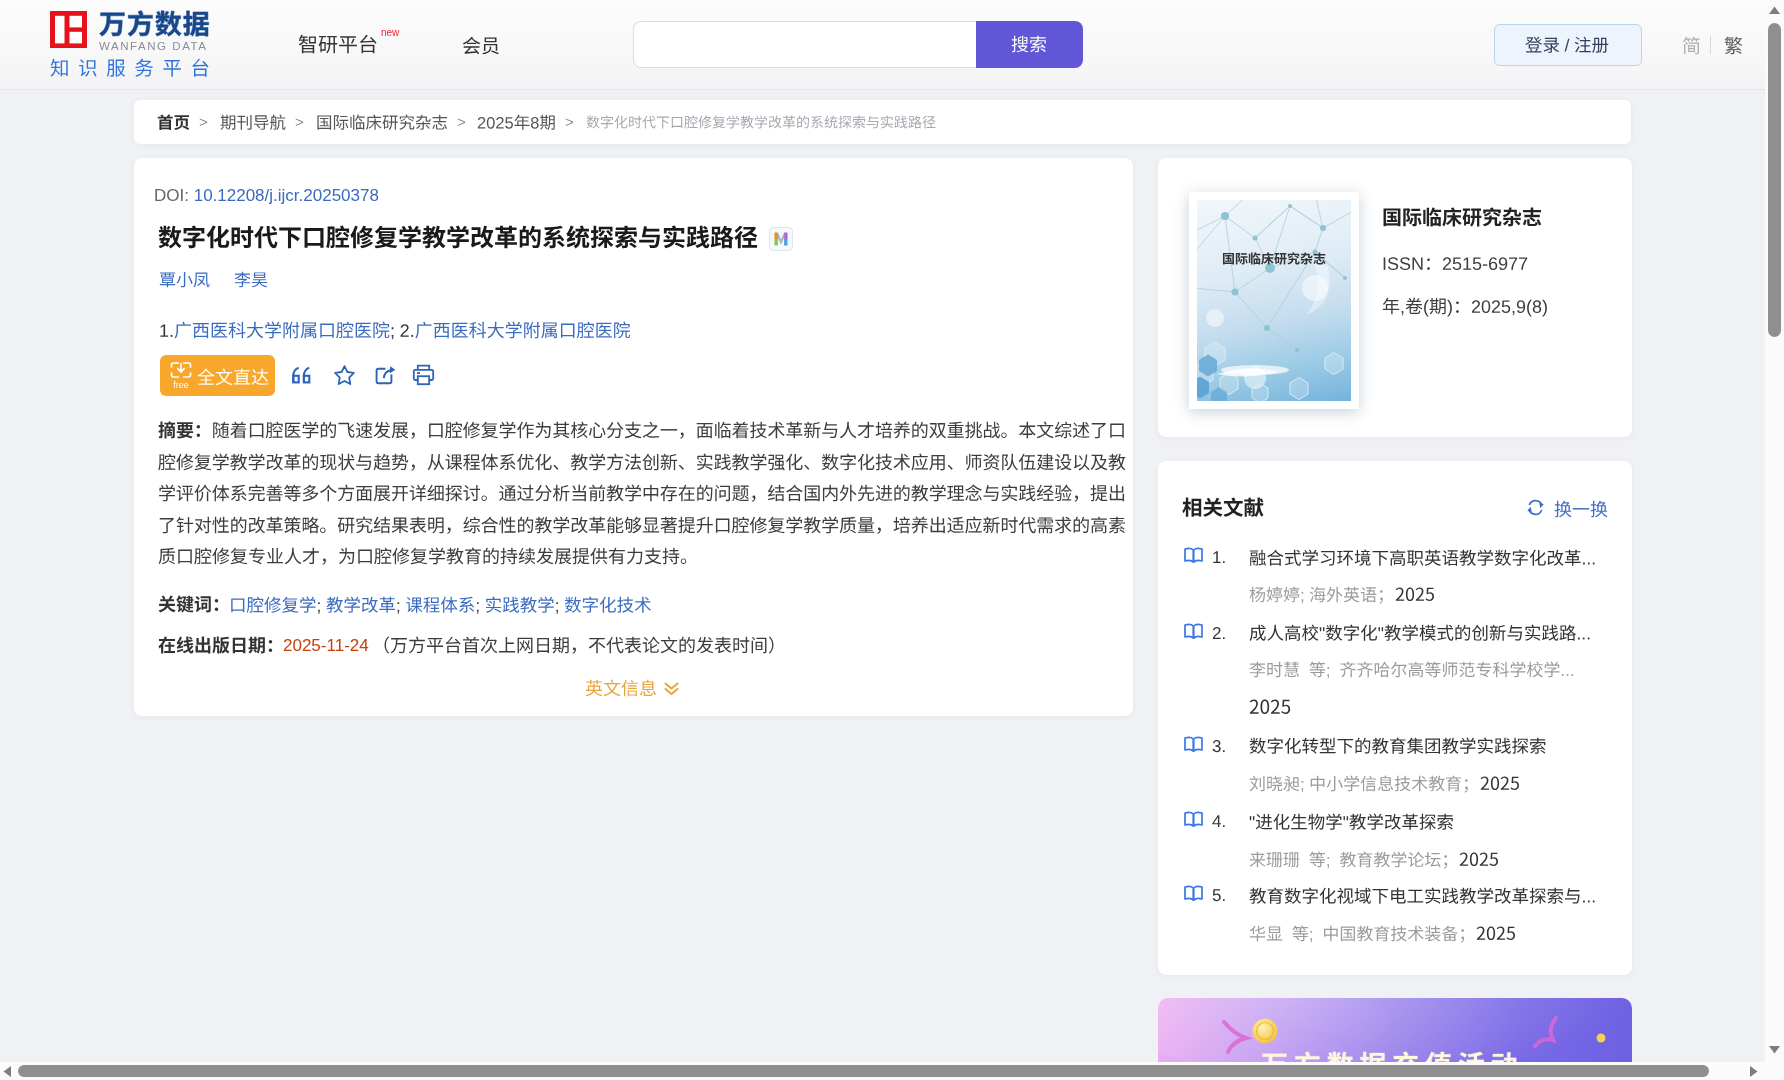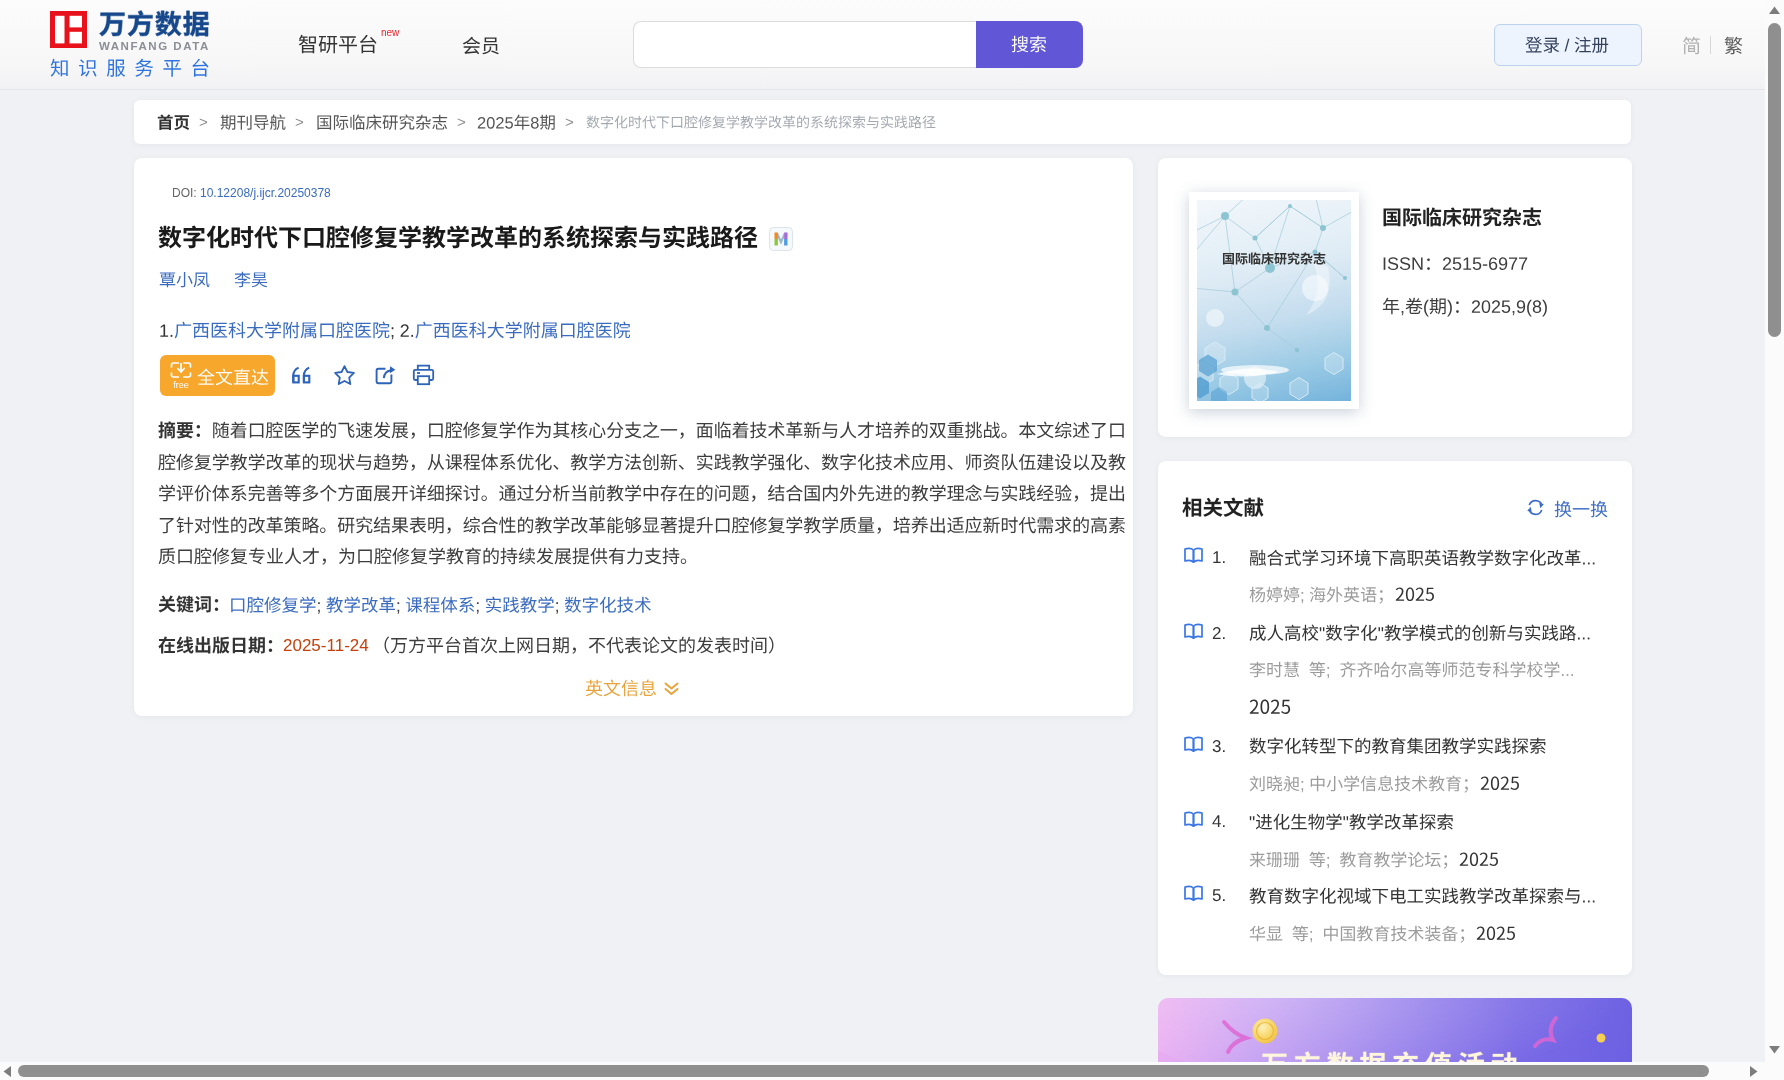--- a/index.html
+++ b/index.html
@@ -336,21 +336,21 @@
     <rect x="19.5" y="20.8" width="12.5" height="11.6" fill="#fff"></rect>
   </svg>
 <svg class="t" style="left:99.0px;top:10.2px" width="111.6" height="27" viewBox="0 -880 4133 1000">
     <g fill="#17488c" stroke="#17488c" stroke-width="18" stroke-linejoin="round">
       <use href="#ga" x="0"></use>
       <use href="#gb" x="1033"></use>
       <use href="#gc" x="2067"></use>
       <use href="#gd" x="3100"></use>
     </g>
   </svg>
-<div style="position:absolute;left:99px;top:39.5px;font-weight:bold;font-size:11.5px;letter-spacing:1.55px;color:#8b8e94">WANFANG DATA</div>
+<div style="position:absolute;left:99px;top:39.5px;font-weight:normal;font-size:11.5px;letter-spacing:1.55px;color:#8b8e94">WANFANG DATA</div>
 <svg class="t" style="left:50.0px;top:57.8px" width="168.6" height="19.5" viewBox="0 -880 8646 1000">
     <g fill="#2e74e0">
       <use href="#ge" x="0"></use>
       <use href="#gf" x="1441"></use>
       <use href="#gg" x="2882"></use>
       <use href="#gh" x="4323"></use>
       <use href="#gi" x="5764"></use>
       <use href="#gj" x="7205"></use>
     </g>
   </svg>
@@ -479,21 +479,21 @@
       <use href="#gbx" x="18000"></use>
       <use href="#gp" x="19000"></use>
       <use href="#gby" x="20000"></use>
       <use href="#gbz" x="21000"></use>
       <use href="#gb0" x="22000"></use>
       <use href="#gb1" x="23000"></use>
       <use href="#gb2" x="24000"></use>
     </g>
   </svg>
 <div class="card" style="left:134px;top:158px;width:999px;height:558px"></div>
-<div style="position:absolute;left:172px;top:186px;font-size:12px;color:#666">DOI: <span style="color:#3a6bbf">10.12208/j.ijcr.20250378</span></div>
+<div style="position:absolute;left:154px;top:186px;font-size:17px;color:#666">DOI: <span style="color:#3a6bbf">10.12208/j.ijcr.20250378</span></div>
 <svg class="t" style="left:158.0px;top:225.4px" width="600.0" height="24" viewBox="0 -880 25000 1000">
     <g fill="#1a1a1a">
       <use href="#gc" x="0"></use>
       <use href="#gb3" x="1000"></use>
       <use href="#gb4" x="2000"></use>
       <use href="#gb5" x="3000"></use>
       <use href="#gb6" x="4000"></use>
       <use href="#gb7" x="5000"></use>
       <use href="#gb8" x="6000"></use>
       <use href="#gb9" x="7000"></use>

